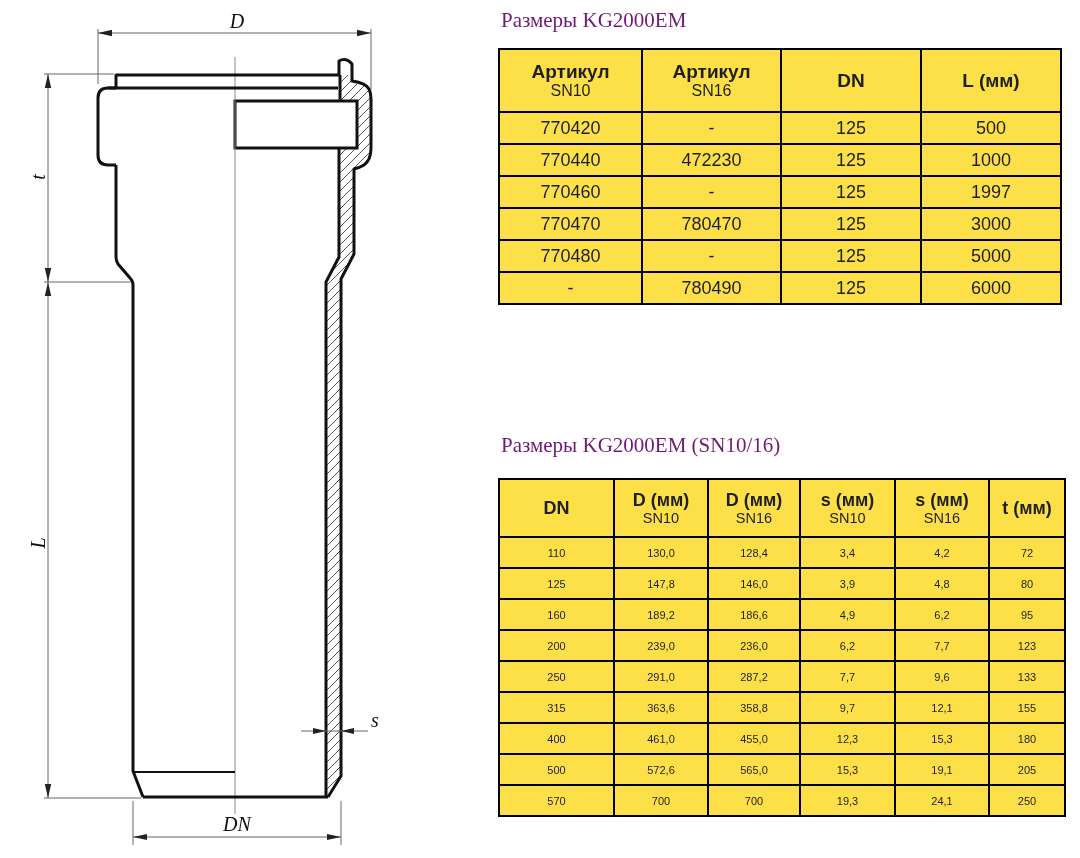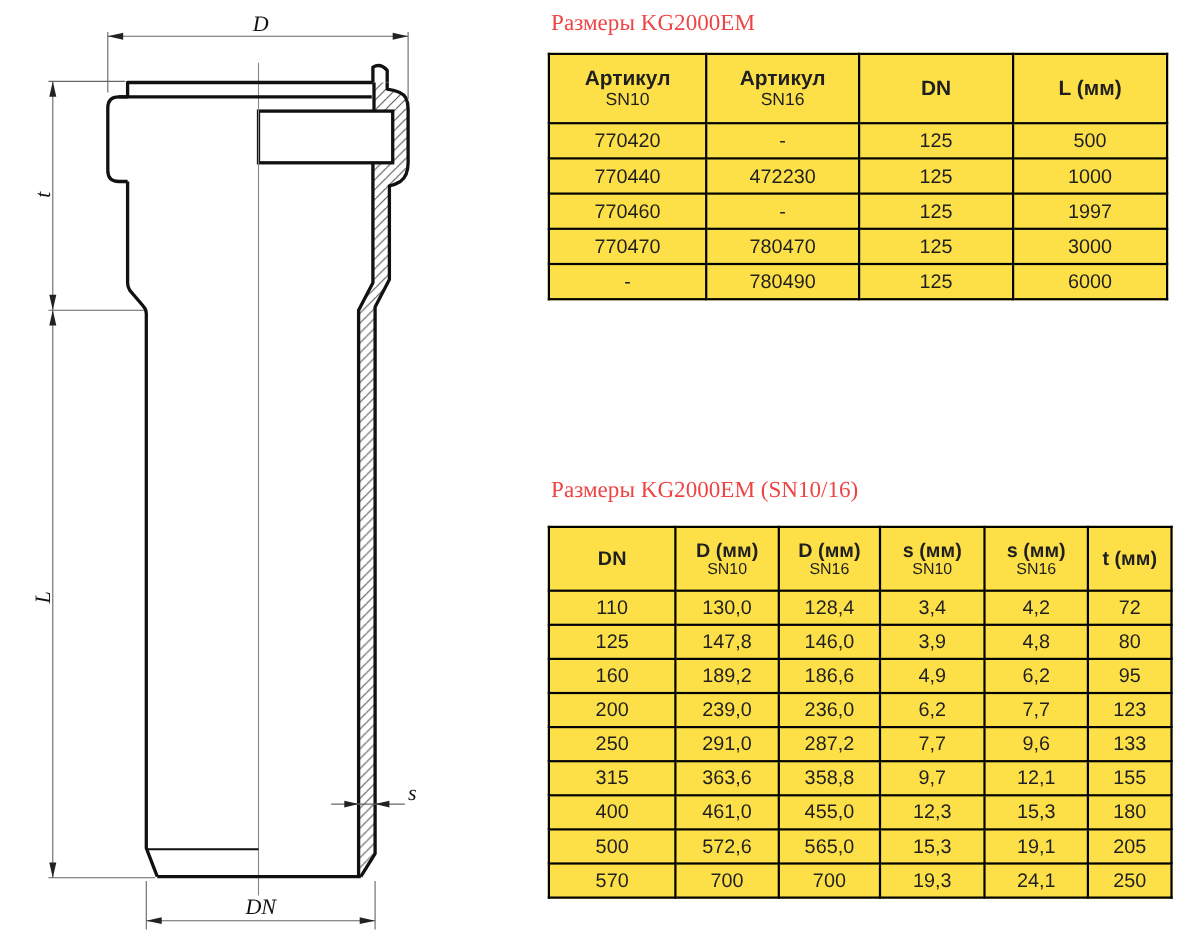--- a/index.html
+++ b/index.html
@@ -1,32 +1,32 @@
 <!DOCTYPE html>
 <html><head>
 <meta charset="utf-8">
 <style>
   html,body{margin:0;padding:0;background:#ffffff;}
   .stage{position:relative;width:1080px;height:858px;background:#fff;overflow:hidden;
          font-family:"Liberation Sans",sans-serif;color:#1a1a1a;}
   .drawing-wrap{position:absolute;left:0;top:0;width:480px;height:858px;}
   .panel-title{position:absolute;left:501px;font-family:"Liberation Serif",serif;
-               font-size:21px;color:#ef4444;white-space:nowrap;}
+               font-size:21px;color:#701a75;white-space:nowrap;}
   #title1{top:8px;}
   #title2{top:433px;}
   .dim-table{position:absolute;left:498px;border-collapse:collapse;table-layout:fixed;
              background:#fde047;}
   #table1{top:48px;}
   #table2{top:478px;}
   .dim-table th,.dim-table td{border:2px solid #000;text-align:center;vertical-align:middle;
              padding:0;color:#1f1f1f;overflow:hidden;}
   #table1 th{height:61px;}
   #table1 td{height:30px;font-size:18px;}
   #table2 th{height:56px;}
-  #table2 td{height:29px;font-size:18px;}
+  #table2 td{height:29px;font-size:11px;}
   .h1{font-weight:bold;line-height:1.15;}
   #table1 .h1{font-size:19px;}
   #table2 .h1{font-size:18px;}
   .h2{font-weight:normal;}
   #table1 .h2{font-size:16px;}
   #table2 .h2{font-size:14.5px;}
   .dim-label{font-family:"Liberation Serif",serif;font-style:italic;fill:#111;font-size:20px;}
 </style>
 </head>
 <body>
@@ -153,20 +153,26 @@
           <td>125</td>
           <td>1997</td>
         </tr>
         <tr>
           <td>770470</td>
           <td>780470</td>
           <td>125</td>
           <td>3000</td>
         </tr>
         <tr>
+          <td>770480</td>
+          <td>-</td>
+          <td>125</td>
+          <td>5000</td>
+        </tr>
+        <tr>
           <td>-</td>
           <td>780490</td>
           <td>125</td>
           <td>6000</td>
         </tr>
       </tbody>
     </table>
 
   <div id="title2" class="panel-title">Размеры KG2000EM (SN10/16)</div>
   <table id="table2" class="dim-table">

